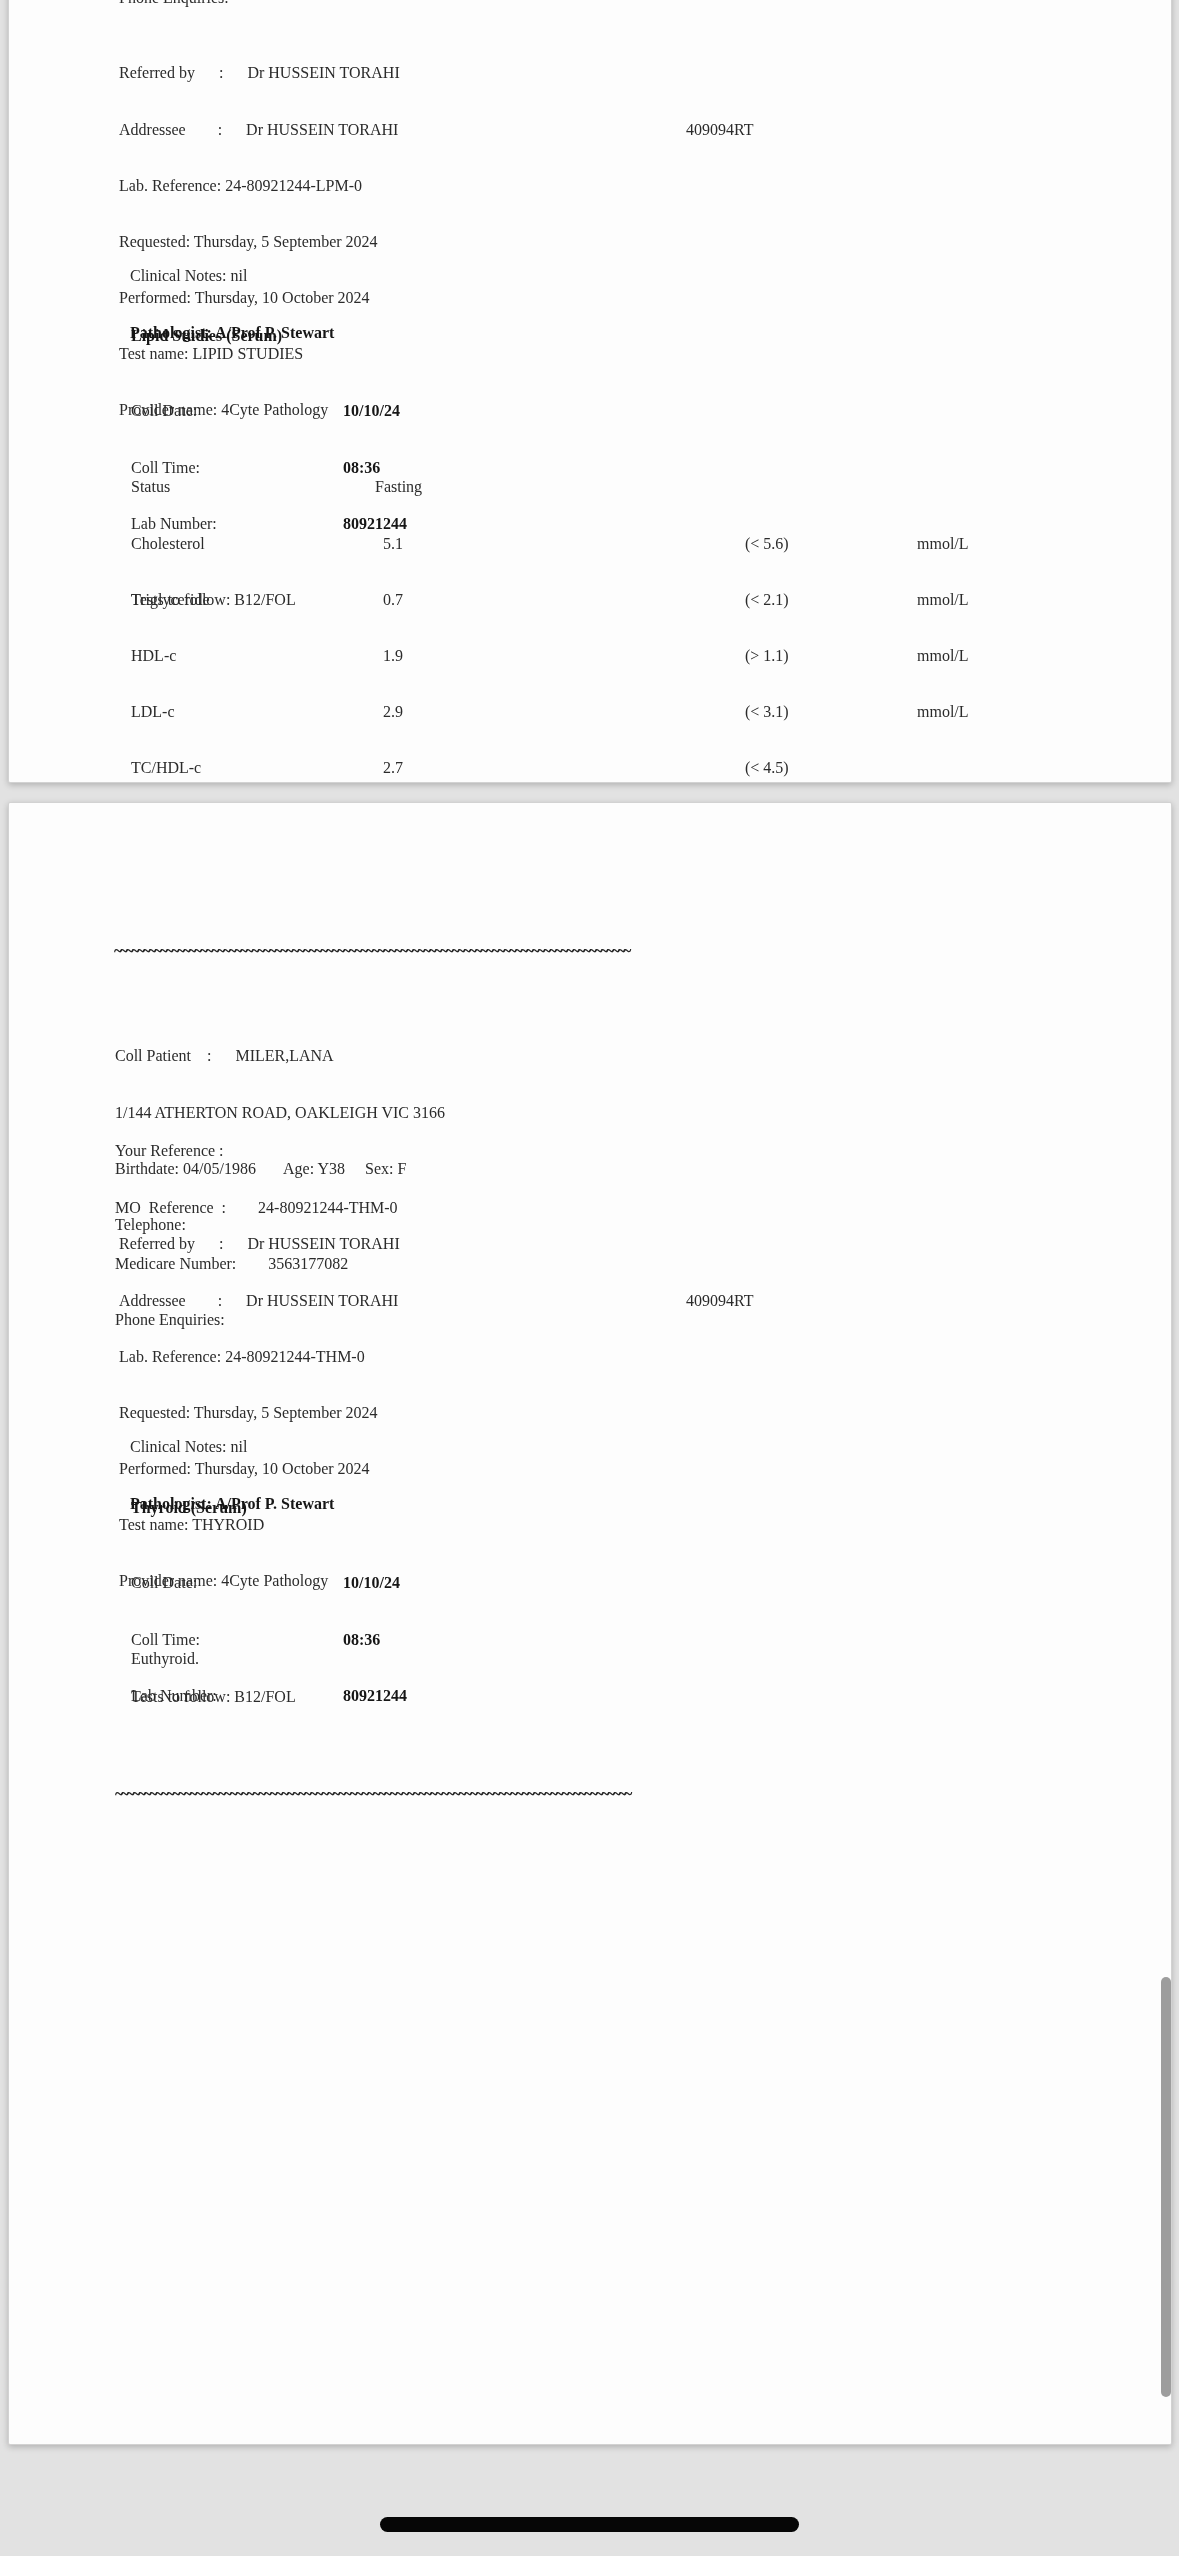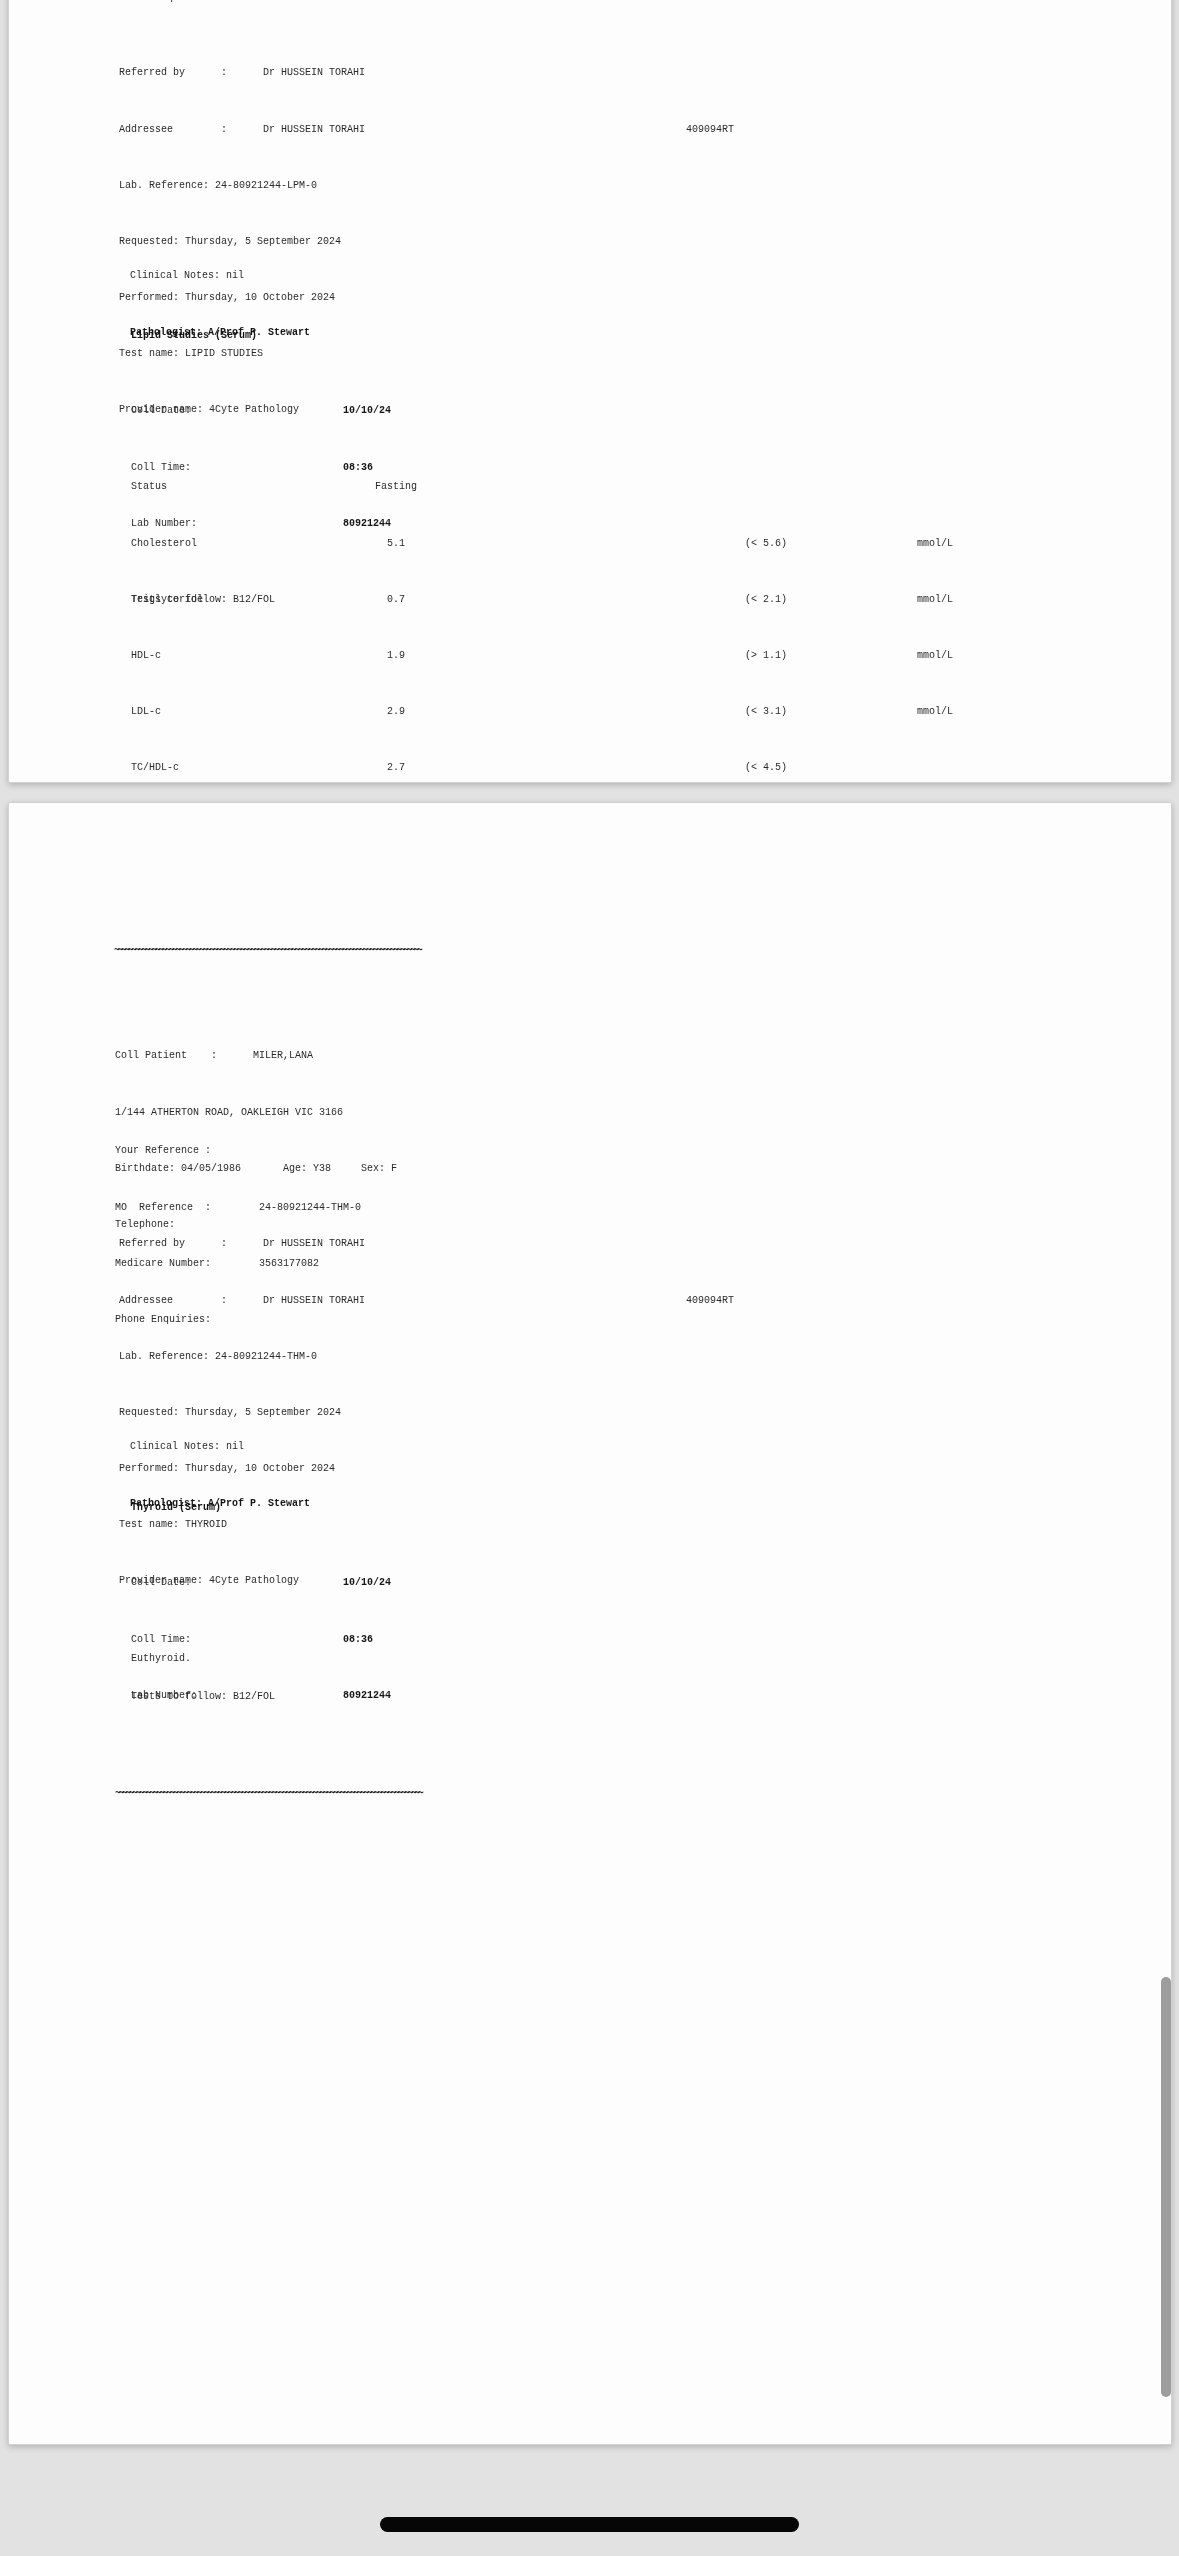--- a/index.html
+++ b/index.html
@@ -11,21 +11,21 @@
   .page{
     position:absolute;left:8px;width:1162px;
     background:#fdfdfd;border:1px solid #d2d2d2;border-radius:2px;
     box-shadow:0 2px 6px rgba(0,0,0,.22);
     overflow:hidden;
   }
   #page1{top:-40px;height:821px;}
   #page2{top:802px;height:1641px;}
   .blk{
     position:absolute;white-space:pre;
-    font-size:10px;line-height:18.7px;color:#2b2b2b;
+    font-size:16px;line-height:18.7px;color:#2b2b2b;font-family:Liberation Serif, serif;
   }
   .b{font-weight:bold;color:#161616;}
   .line{position:relative;}
   .code{position:absolute;left:567px;top:0;}
   .kv{display:flex;}
   .kv .k{width:212px;}
   .res{display:flex;gap:32px;}
   .res .n{width:212px;}
   .res .v{width:338px;}
   .res .r{width:140px;}

